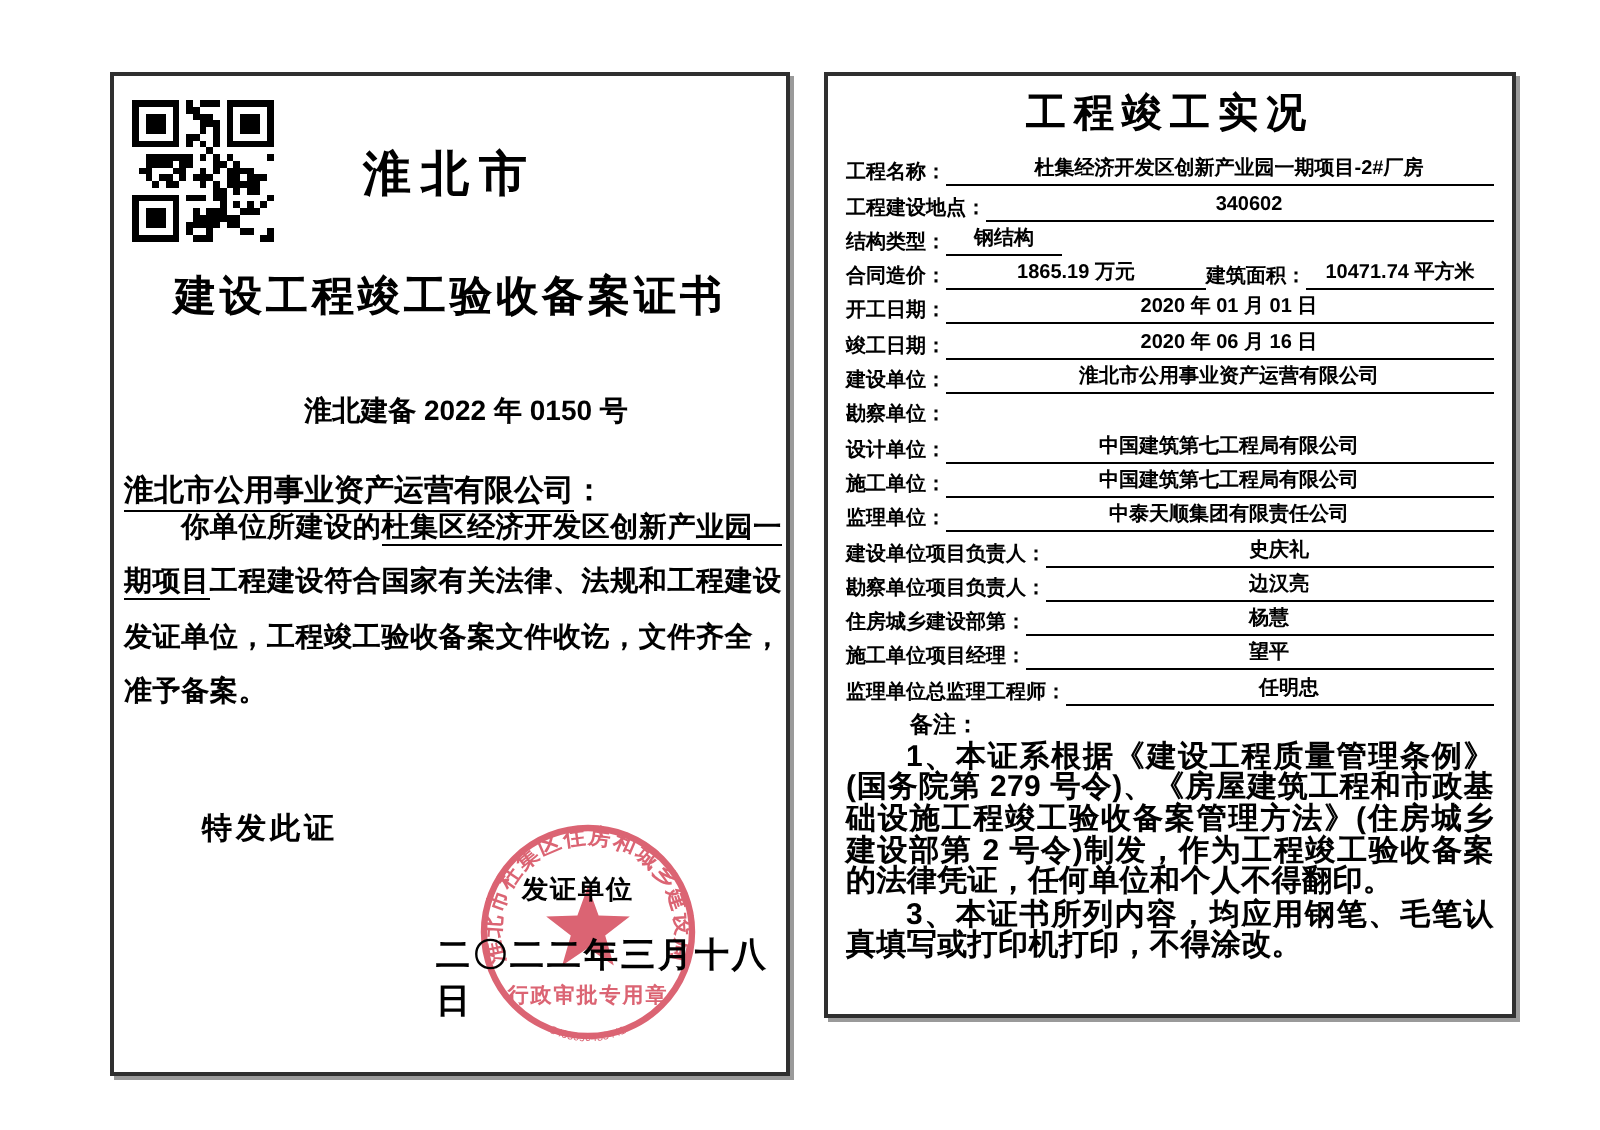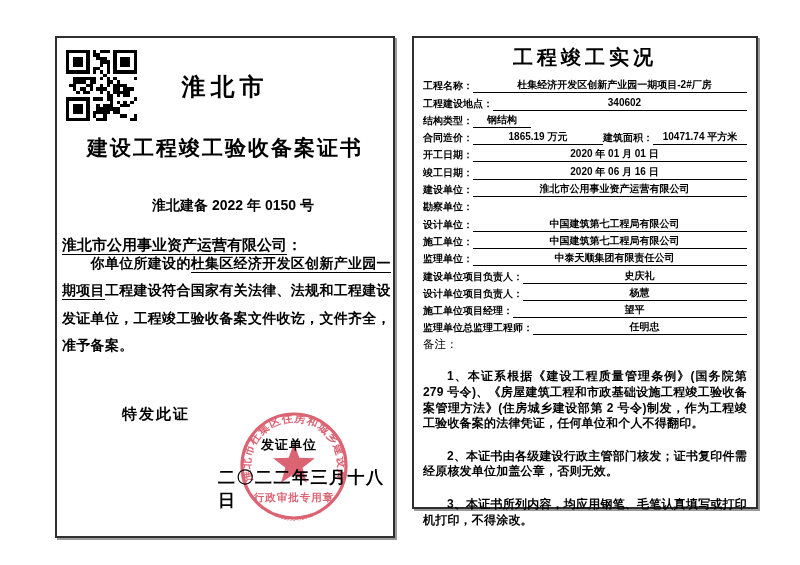--- a/index.html
+++ b/index.html
@@ -23,37 +23,37 @@
   .cert-title { position:absolute; top:96px; left:0; right:0; text-align:center;
     font-size:21px; font-weight:700; letter-spacing:2px; }
   .doc-number { position:absolute; top:159px; left:16px; right:0; text-align:center;
     font-size:14px; font-weight:700; }
   .addressee { position:absolute; top:186px; left:5px; right:5px;
     font-size:15px; font-weight:700; white-space:nowrap;margin-top:12px; }
   .u { border-bottom:1.5px solid #000; padding-bottom:1px; }
   .left-body { position:absolute; top:212px; left:5px; right:4px;
     font-size:14px; font-weight:700; }
   .bline { height:27.4px; line-height:27.4px; white-space:nowrap; letter-spacing:.3px; }
-  .issue { position:absolute; top:367px; left:44px; font-size:15px; font-weight:700; letter-spacing:2px;margin-left:21px; }
+  .issue { position:absolute; top:367px; left:44px; font-size:15px; font-weight:700; letter-spacing:2px; }
   .issuer { position:absolute; top:398px; left:204px; font-size:13px; font-weight:700; letter-spacing:1px; z-index:3; }
   .issue-date { position:absolute; top:428px; left:161px; font-size:17px; font-weight:700; letter-spacing:1.5px; z-index:3; }
   .stamp { position:absolute; top:371px; left:180px; width:114px; height:114px; z-index:2; opacity:.85; }
 
   
   .r-title { text-align:center; font-size:20px; font-weight:700; letter-spacing:4px;
     line-height:26px; margin:2px 0 6px; }
   .frow { display:flex; align-items:flex-end; height:17.3px;
     font-size:10px; font-weight:700; white-space:nowrap; }
   .flabel { flex:0 0 auto; }
   .fvalue { border-bottom:1px solid #000; padding:0 0 0 9px; line-height:14px;text-align:center; }
   .fvalue.fill { flex:1 1 auto; }
   .fvalue.short { padding:0 14px; }
   .fvalue.center { text-align:center; padding:0 4px; }
-  .notes-label { font-size:11.5px; font-weight:400; height:17px; display:flex; align-items:flex-end; }
-  .remark { margin-top:17px; font-size:12px; font-weight:700; line-height:15.6px;
+  .notes-label { font-size:11.5px; font-weight:700; height:17px; display:flex; align-items:flex-end;margin-left:32px; }
+  .remark { margin-top:1px; font-size:15px; font-weight:700; line-height:15.6px;
     text-indent:2em; text-align:justify; letter-spacing:.2px; }
 </style>
 </head>
 <body>
 
 <div class="canvas">
 
   <div class="page page-left">
     <svg class="qr" viewBox="0 0 21 21" shape-rendering="crispEdges" id="qr-svg">
         <rect x="8" y="0" width="1" height="1" fill="#000"></rect>
@@ -271,33 +271,36 @@
         </div>
         <div class="frow">
           <span class="flabel">监理单位：</span>
           <span class="fvalue fill">中泰天顺集团有限责任公司</span>
         </div>
         <div class="frow">
           <span class="flabel">建设单位项目负责人：</span>
           <span class="fvalue fill">史庆礼</span>
         </div>
         <div class="frow">
-          <span class="flabel">设计单位项目负责人：</span>
+          <span class="flabel">勘察单位项目负责人：</span>
+          <span class="fvalue fill">边汉亮</span>
+        </div>
+        <div class="frow">
+          <span class="flabel">住房城乡建设部第：</span>
           <span class="fvalue fill">杨慧</span>
         </div>
         <div class="frow">
           <span class="flabel">施工单位项目经理：</span>
           <span class="fvalue fill">望平</span>
         </div>
         <div class="frow">
           <span class="flabel">监理单位总监理工程师：</span>
           <span class="fvalue fill">任明忠</span>
         </div>
       </div>
     <div class="notes-label">备注：</div>
     <div id="notes">
         <p class="remark">1、本证系根据《建设工程质量管理条例》(国务院第 279 号令)、《房屋建筑工程和市政基础设施工程竣工验收备案管理方法》(住房城乡建设部第 2 号令)制发，作为工程竣工验收备案的法律凭证，任何单位和个人不得翻印。</p>
-        <p class="remark">2、本证书由各级建设行政主管部门核发；证书复印件需经原核发单位加盖公章，否则无效。</p>
         <p class="remark">3、本证书所列内容，均应用钢笔、毛笔认真填写或打印机打印，不得涂改。</p>
       </div>
   </div>
 
 </div>
 
 </body></html>

